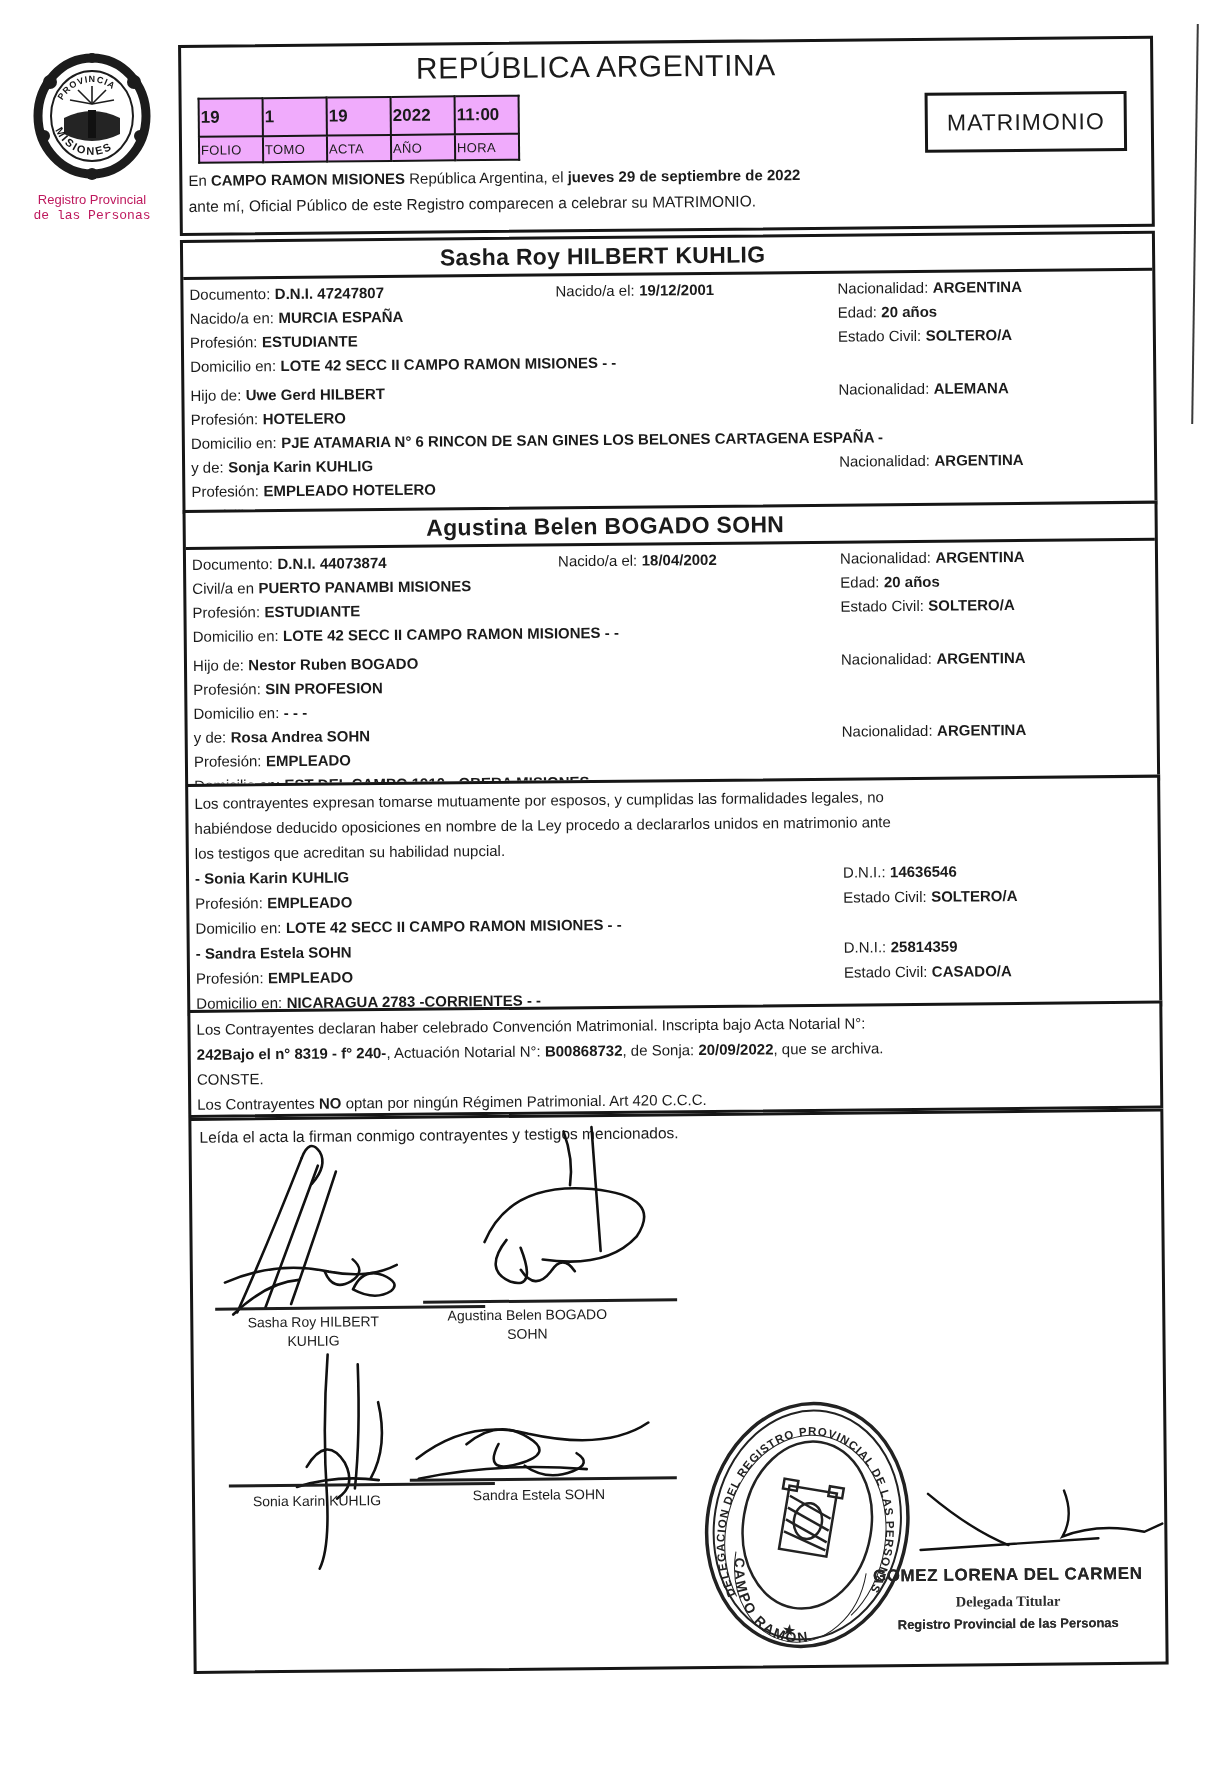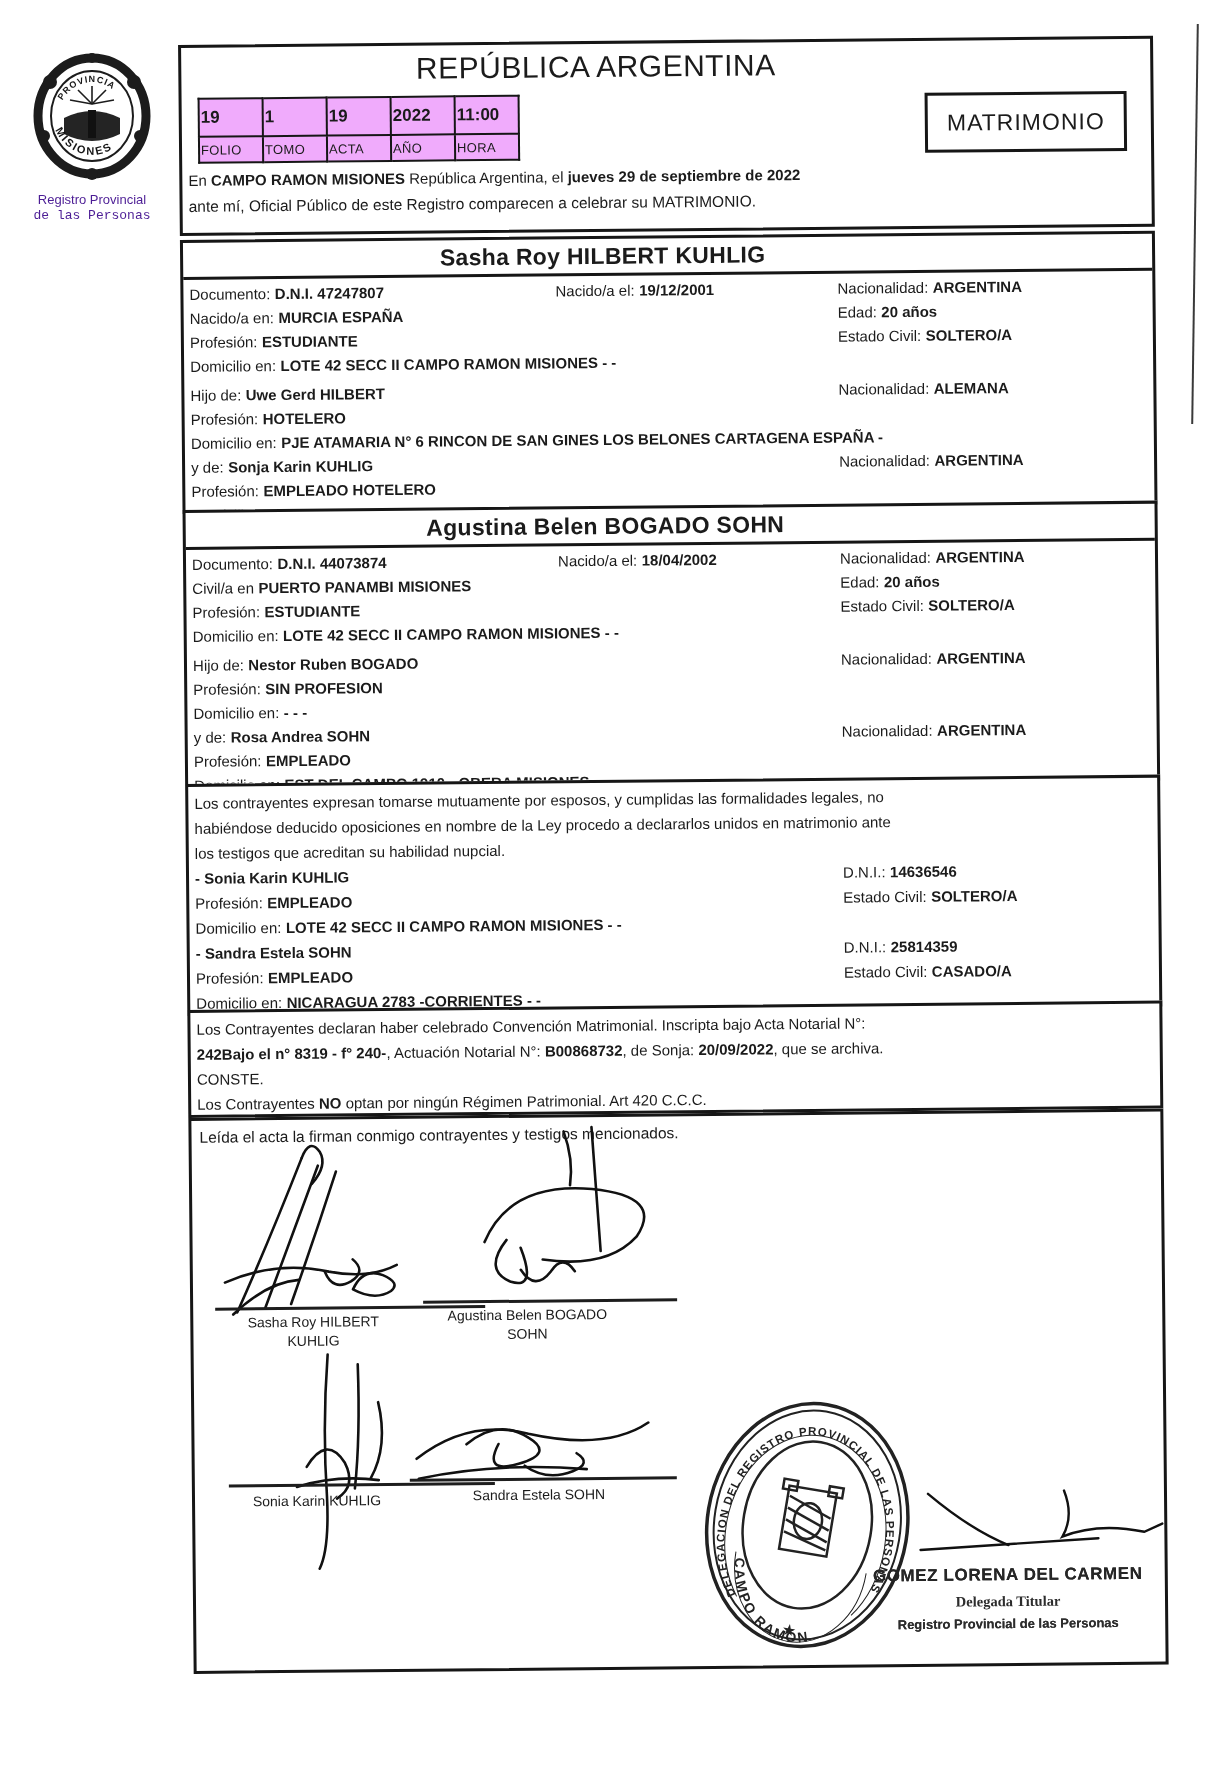--- a/index.html
+++ b/index.html
@@ -2,21 +2,21 @@
 <html><head>
 <meta charset="utf-8">
 <style>
   html,body{margin:0;padding:0;background:#e8e8e8;}
   .page{
     position:relative;width:1211px;height:1776px;background:#ffffff;
     font-family:"Liberation Sans", sans-serif;color:#1b1b1b;overflow:hidden;
   }
   
   .seal-block{position:absolute;left:22px;top:52px;width:140px;text-align:center;}
-  .seal-caption{font-size:13px;line-height:16px;color:#4c1d95;margin-top:2px;}
+  .seal-caption{font-size:13px;line-height:16px;color:#be185d;margin-top:2px;}
   
   .doc{position:absolute;left:178px;top:40px;width:975px;transform:rotate(-0.55deg);transform-origin:0 0;}
   .box{position:absolute;left:0;width:969px;border:3px solid #161616;background:#fff;}
   .sec-head{
     text-align:center;padding:4px 130px 3px 0;font-weight:bold;font-size:23px;
     border-bottom:3px solid #161616;letter-spacing:0.3px;white-space:nowrap;
   }
   .content{position:relative;padding:6px 0 0 0;}
   .row{position:relative;height:24px;white-space:nowrap;}
   .row .c1{position:absolute;left:6px;}

